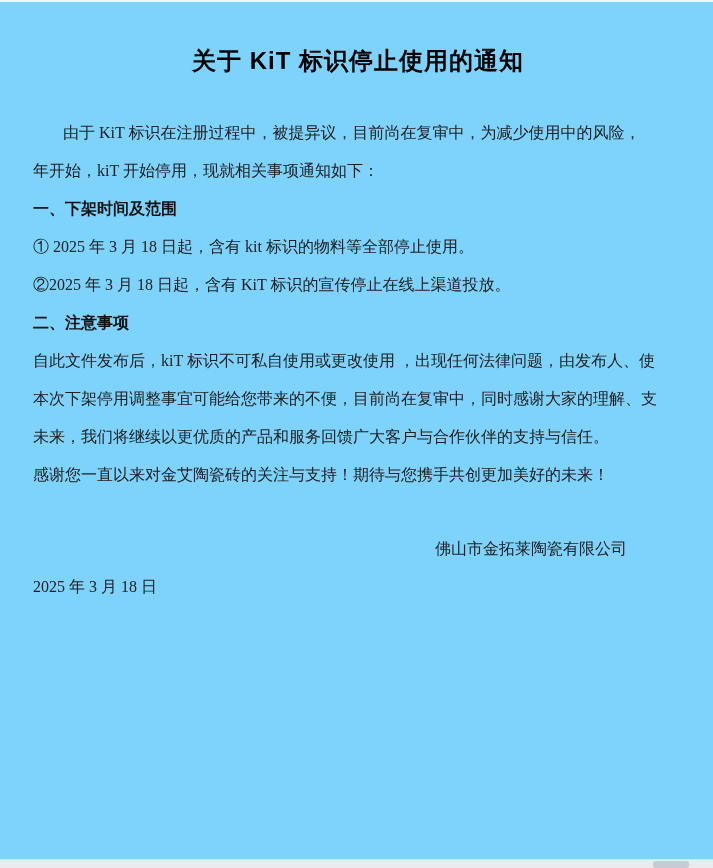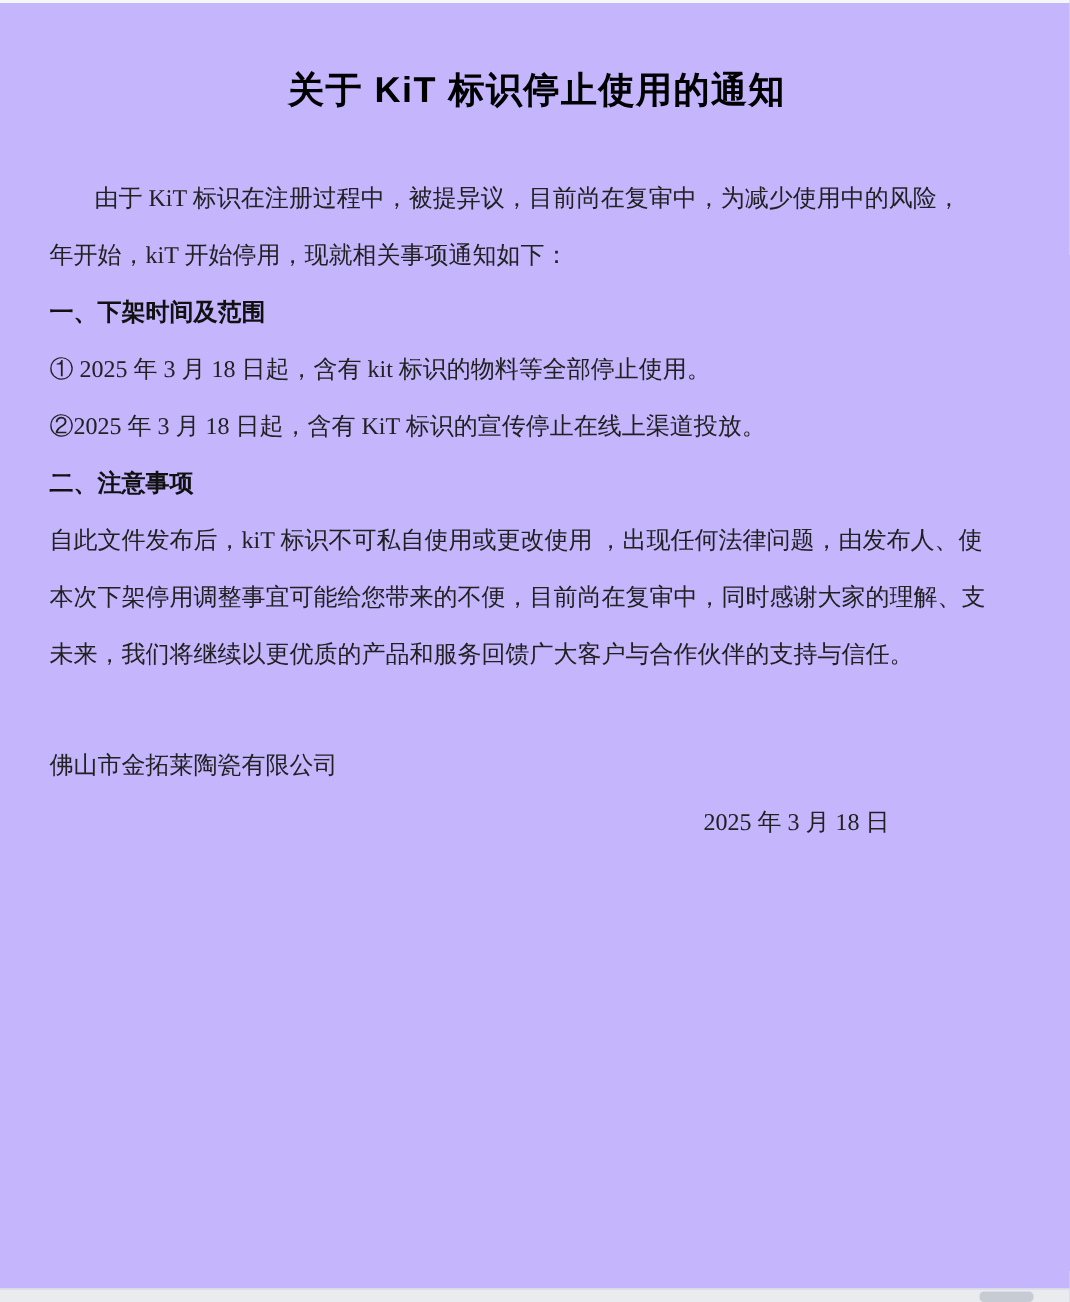--- a/index.html
+++ b/index.html
@@ -1,37 +1,37 @@
 <!DOCTYPE html>
 <html><head>
 <meta charset="utf-8">
 <style>
   html,body{margin:0;padding:0;}
   body{width:713px;height:868px;overflow:hidden;background:#ffffff;}
   .page{
-    position:relative;width:713px;height:868px;background:#c4b5fd;
+    position:relative;width:713px;height:868px;background:#7dd3fc;
     font-family:"Liberation Serif", serif;color:#212121;
   }
   .top-strip{position:absolute;top:0;left:0;width:713px;height:2px;background:#f6f7f8;}
   .doc{position:absolute;left:33px;top:0;width:650px;}
   .doc-title{
     margin-top:44px;height:34px;line-height:34px;text-align:center;
     font-family:"Liberation Sans", sans-serif;font-weight:bold;
     font-size:24px;letter-spacing:1px;color:#000000;white-space:nowrap;
   }
   .doc-body{margin-top:36px;font-size:16px;}
   .line{height:38px;line-height:38px;white-space:nowrap;}
   .indent{text-indent:30px;}
   .heading{
     font-family:"Liberation Sans", sans-serif;font-weight:bold;
     font-size:16px;color:#111111;
   }
   .signature{margin-top:36px;}
-  .sig-company{height:38px;line-height:38px;text-align:left;padding-right:56px;white-space:nowrap;}
-  .sig-date{height:38px;line-height:38px;text-align:right;padding-right:90px;white-space:nowrap;}
+  .sig-company{height:38px;line-height:38px;text-align:right;padding-right:56px;white-space:nowrap;}
+  .sig-date{height:38px;line-height:38px;text-align:left;padding-right:90px;white-space:nowrap;}
   .hscrollbar{
     position:absolute;left:0;bottom:0;width:713px;height:9px;
     background:#e9ebef;border-top:1px solid #dcdfe3;box-sizing:border-box;
   }
   .hscrollbar-thumb{
     position:absolute;left:653px;top:1px;width:36px;height:7px;
     background:#c7ccd4;border-radius:3px;
   }
 </style>
 </head>
@@ -49,20 +49,21 @@
       <div class="line">年开始，kiT 开始停用，现就相关事项通知如下：</div>
 
       <div class="line heading">一、下架时间及范围</div>
       <div class="line">① 2025 年 3 月 18 日起，含有 kit 标识的物料等全部停止使用。</div>
       <div class="line">②2025 年 3 月 18 日起，含有 KiT 标识的宣传停止在线上渠道投放。</div>
 
       <div class="line heading">二、注意事项</div>
       <div class="line">自此文件发布后，kiT 标识不可私自使用或更改使用 ，出现任何法律问题，由发布人、使</div>
       <div class="line">本次下架停用调整事宜可能给您带来的不便，目前尚在复审中，同时感谢大家的理解、支</div>
       <div class="line">未来，我们将继续以更优质的产品和服务回馈广大客户与合作伙伴的支持与信任。</div>
+      <div class="line">感谢您一直以来对金艾陶瓷砖的关注与支持！期待与您携手共创更加美好的未来！</div>
     </div>
 
     <div class="signature">
       <div class="sig-company">佛山市金拓莱陶瓷有限公司</div>
       <div class="sig-date">2025 年 3 月 18 日</div>
     </div>
   </div>
 
   <div class="hscrollbar">
     <div class="hscrollbar-thumb"></div>

